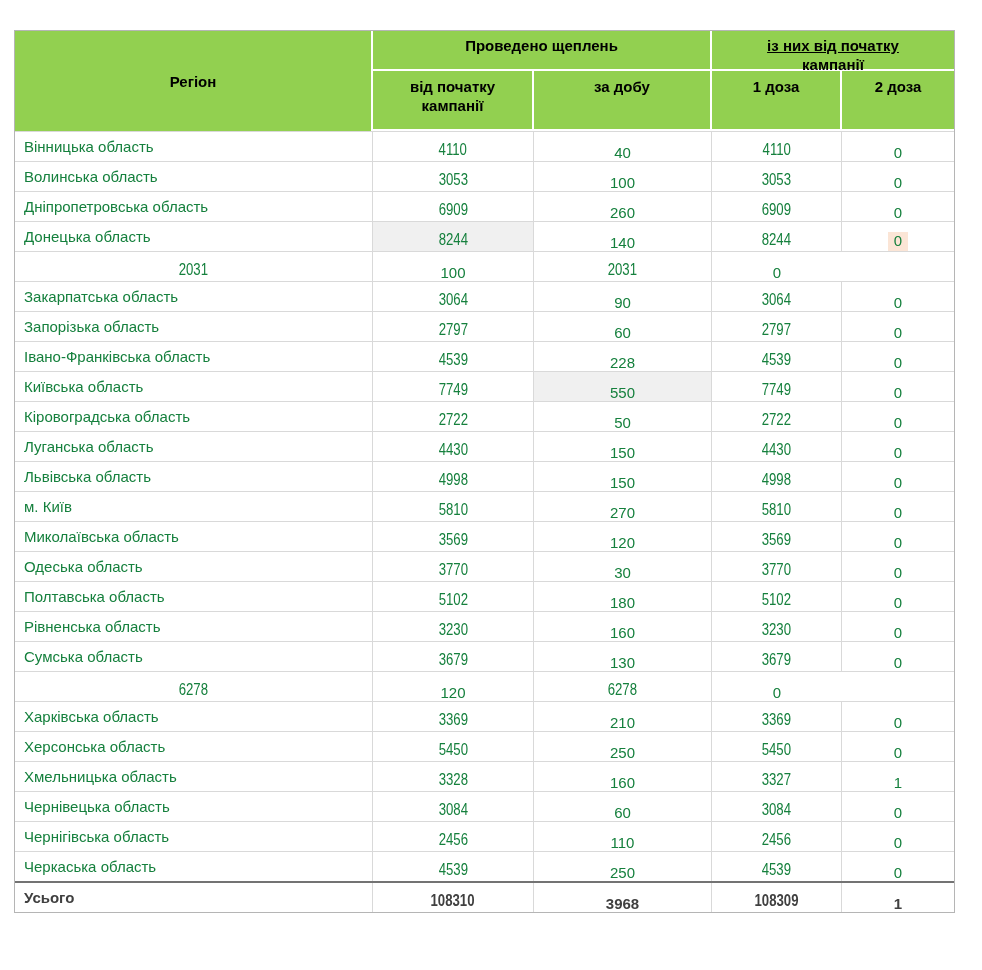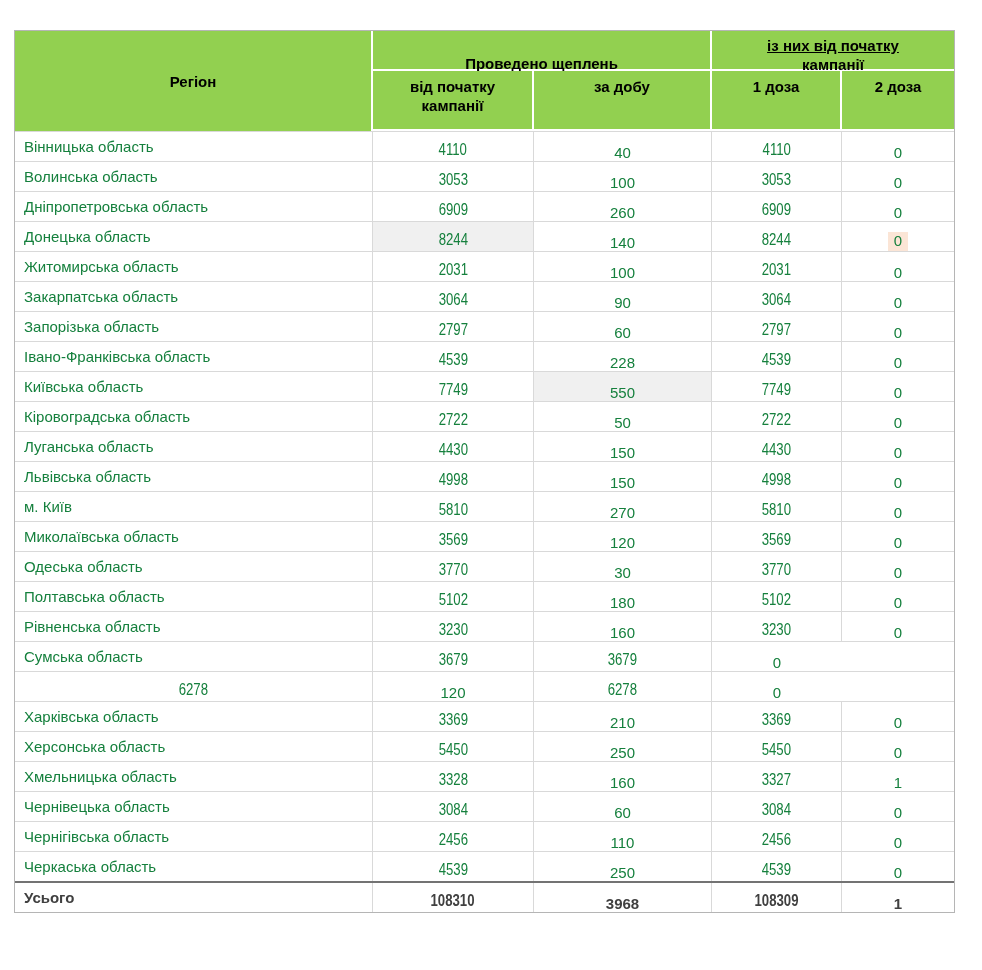--- a/index.html
+++ b/index.html
@@ -8,21 +8,21 @@
   .tablewrap { position:absolute; left:14px; top:30px; width:941px;
     border:1px solid #B5B5B5; background:#ffffff; }
 
   
   .thead { display:grid; grid-template-columns:358px 161px 178px 130px 112px;
     grid-template-rows:40px 60px; background:#92D050; font-weight:bold;
     font-size:15px; color:#000; line-height:19px; }
   .hcell { background:#92D050; display:flex; justify-content:center; text-align:center; }
   .h-region { grid-row:1/3; grid-column:1; border-right:2px solid #fff; align-items:center; }
   .h-group1 { grid-row:1; grid-column:2/4; border-right:2px solid #fff;
-    border-bottom:2px solid #fff; align-items:flex-start; padding-top:23px; }
+    border-bottom:2px solid #fff; align-items:flex-start; padding-top:5px; }
   .h-group2 { grid-row:1; grid-column:4/6; border-bottom:2px solid #fff;
     align-items:flex-start; padding-top:5px; width:100%;text-decoration:underline; }
   .h-sub { grid-row:2; align-items:flex-start; padding-top:6px; border-bottom:2px solid #fff; }
   .h-sub1 { grid-column:2; border-right:2px solid #fff; }
   .h-sub2 { grid-column:3; border-right:2px solid #fff; }
   .h-sub3 { grid-column:4; border-right:2px solid #fff; }
   .h-sub4 { grid-column:5; }
   .h-group2 span, .h-sub1 span { display:inline-block; max-width:150px; }
 
   
@@ -135,23 +135,20 @@
           <span>140</span>
         </div>
         <div class="cell c-bottom">
           <span class="nnum">8244</span>
         </div>
         <div class="cell c-top">
           <span class="hl-peach">0</span>
         </div>
       </div>
       <div class="trow">
-        <div class="cell c-region">
-          <span>Житомирська область</span>
-        </div>
         <div class="cell c-bottom">
           <span class="nnum">2031</span>
         </div>
         <div class="cell c-top">
           <span>100</span>
         </div>
         <div class="cell c-bottom">
           <span class="nnum">2031</span>
         </div>
         <div class="cell c-top">
@@ -361,20 +358,23 @@
         <div class="cell c-top">
           <span>0</span>
         </div>
       </div>
       <div class="trow">
         <div class="cell c-region">
           <span>Сумська область</span>
         </div>
         <div class="cell c-bottom">
           <span class="nnum">3679</span>
+        </div>
+        <div class="cell c-top">
+          <span>130</span>
         </div>
         <div class="cell c-bottom">
           <span class="nnum">3679</span>
         </div>
         <div class="cell c-top">
           <span>0</span>
         </div>
       </div>
       <div class="trow">
         <div class="cell c-bottom">

